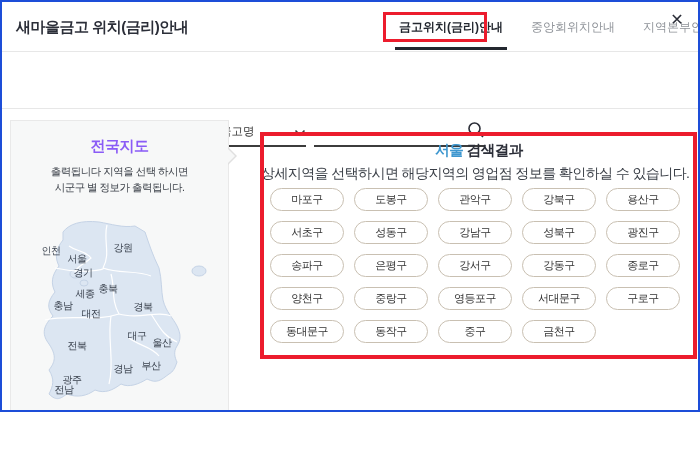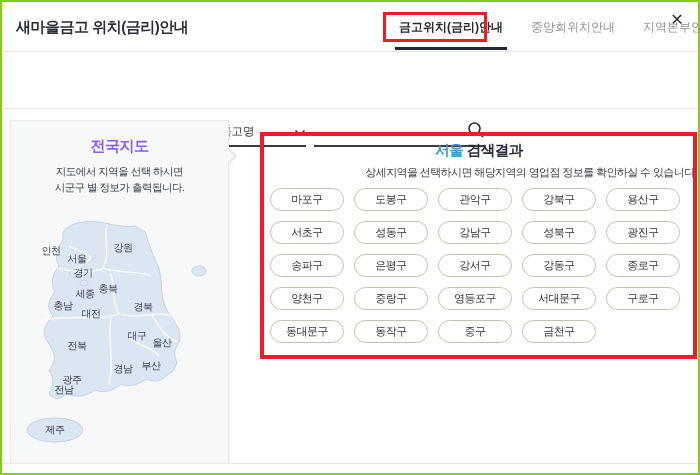--- a/index.html
+++ b/index.html
@@ -1,20 +1,20 @@
 <!DOCTYPE html>
 <html><head>
 <meta charset="utf-8">
 <style>
   * { margin:0; padding:0; box-sizing:border-box; }
   html,body { background:#fff; }
   body { font-family:"Liberation Sans","DejaVu Sans",sans-serif; }
 
-  .dialog { position:relative; width:700px; height:475px; background:#fff;
-            border:2px solid #84cc16; overflow:hidden;padding-left:32px; }
+  .dialog { position:relative; width:700px; height:412px; background:#fff;
+            border:2px solid #1d4ed8; overflow:hidden;padding-left:32px; }
 
   
   .header { position:absolute; left:0; top:0; width:100%; height:50px;
             border-bottom:1px solid #e7e7e7; background:#fff; }
   .page-title { position:absolute; left:14px; top:16px; font-size:15px; font-weight:bold;
                 color:#2b2e38; letter-spacing:-0.5px; }
   .tabs { position:absolute; left:383px; top:0; height:50px; display:flex; align-items:stretch; }
   .tab { position:relative; display:flex; align-items:center; justify-content:center;
          padding:0 14px; font-size:12px; color:#8f9399; cursor:pointer; white-space:nowrap; }
   .tab.active { font-size:12px; font-weight:bold; color:#23272f;text-align:right; }
@@ -52,21 +52,21 @@
   .map-wrap svg { position:absolute; left:0; top:0; }
   .map-label { position:absolute; transform:translate(-50%,-50%); font-size:10px;
                color:#39414d; white-space:nowrap; cursor:pointer; letter-spacing:-0.5px; }
 
   
   .results-title { position:absolute; left:259px; top:139px; width:436px;
                    text-align:center; font-size:14.5px; font-weight:bold; color:#2b2e38;
                    letter-spacing:-0.5px; }
   .results-title .region { color:#3e97cf; }
   .results-desc { position:absolute; left:259px; top:163px; width:436px;
-                  text-align:right; font-size:11px; color:#3a3f47; letter-spacing:-0.6px; }
+                  text-align:left; font-size:14px; color:#3a3f47; letter-spacing:-0.6px; }
   .district-grid { position:absolute; left:268px; top:186px; width:412px;
                    display:grid; grid-template-columns:repeat(5,74px); column-gap:10px; row-gap:10px; }
   .district-btn { height:23px; background:#fff; border:1px solid #c9c0b2; border-radius:12px;
                   display:flex; align-items:center; justify-content:center;
                   font-size:11px; color:#333; letter-spacing:-0.5px; cursor:pointer; }
 
   .bottom-rule { position:absolute; left:0; top:461px; width:100%; height:1px; background:#e7e7e7; }
 
   
   .anno { position:absolute; border-style:solid; border-color:#ec1c2d; background:transparent;
@@ -105,21 +105,21 @@
           <circle cx="7.5" cy="7.5" r="5.5" fill="none" stroke="#2b2e38" stroke-width="1.6"></circle>
           <line x1="11.8" y1="11.8" x2="16" y2="16" stroke="#2b2e38" stroke-width="1.6"></line>
         </svg>
       </span>
     </div>
   </div>
 
   <div class="left-panel">
     <div class="map-title">전국지도</div>
     <div class="map-desc">
-      <span>지도에서 지역을 선택 하시면</span><br>
+      <span>출력됩니다 지역을 선택 하시면</span><br>
       <span>시군구 별 정보가 출력됩니다.</span>
     </div>
     <div class="map-wrap">
       <svg width="219" height="245" viewBox="0 0 219 245">
         <g fill="#dce6f2" stroke="#c5d3e6" stroke-width="1">
           <path d="M52,16 C58,8 70,4 88,6 C100,8 112,12 124,10 L134,16
                    C138,28 142,40 148,52 C151,64 150,74 152,84 C155,96 162,102 166,110
                    C170,118 170,124 166,130 C162,136 164,142 166,146 C164,152 162,156 158,158
                    C150,164 146,168 136,163 C128,168 118,172 110,168 C102,174 94,178 84,174
                    C76,180 66,182 56,178 C50,182 46,186 38,178 C42,170 44,164 38,154

